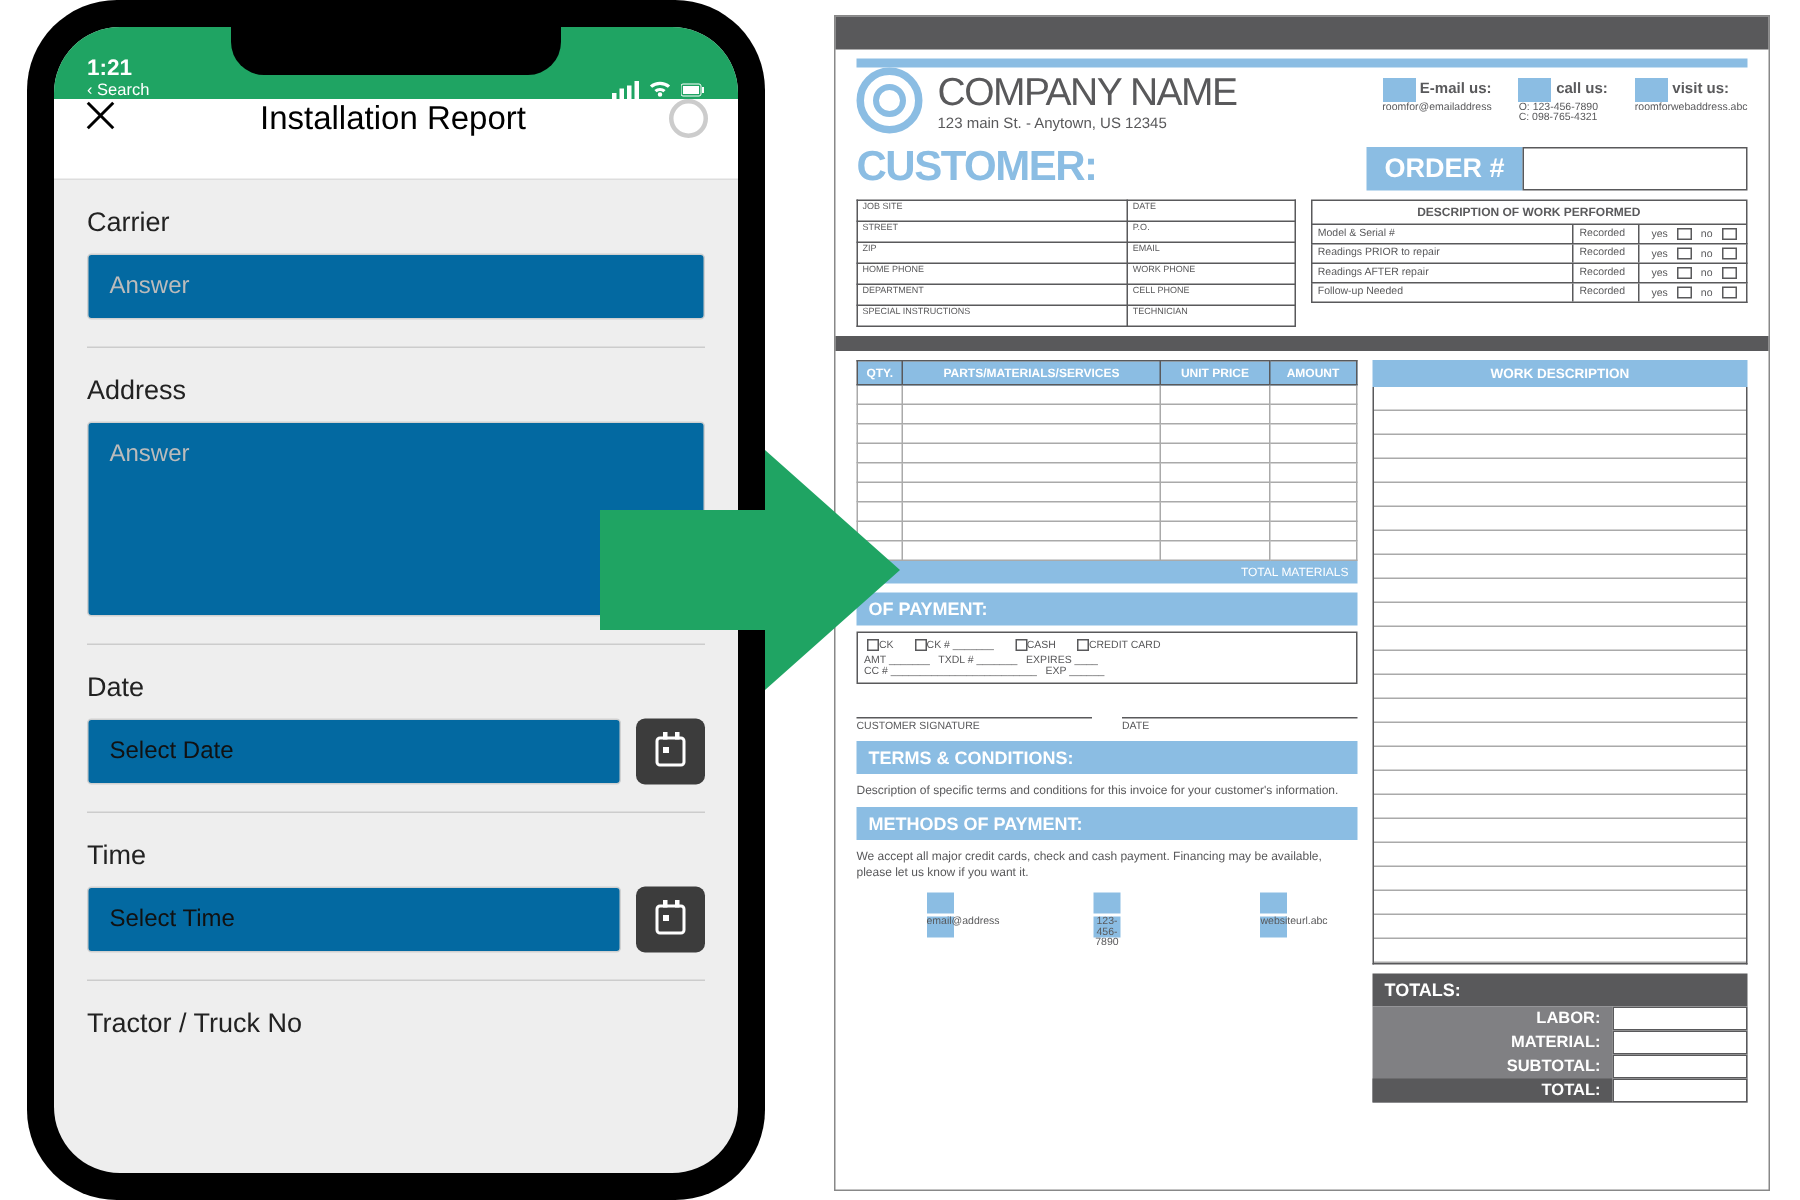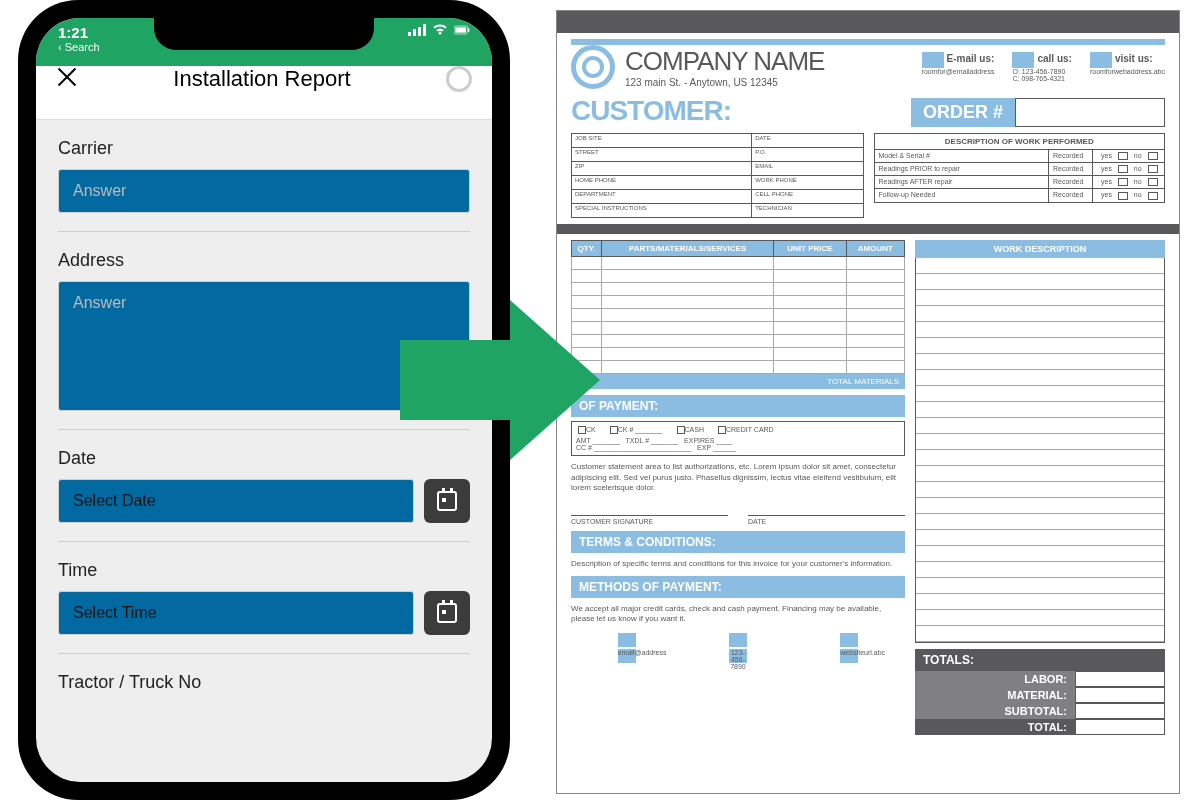--- a/index.html
+++ b/index.html
@@ -2,21 +2,21 @@
 <html><head>
 <meta charset="utf-8">
 <style>
 *{box-sizing:border-box;margin:0;padding:0;font-family:Arial,Helvetica,sans-serif}
 body{width:1200px;height:800px;background:#fff;position:relative;overflow:hidden}
 
 
 .phone{position:absolute;left:18px;top:0;width:492px;height:800px;background:#000;border-radius:60px;padding:18px}
 .screen{width:100%;height:100%;background:#eee;border-radius:44px;overflow:hidden;position:relative}
 .notch{position:absolute;top:0;left:50%;transform:translateX(-50%);width:220px;height:32px;background:#000;border-radius:0 0 22px 22px}
-.statusbar{height:48px;background:#1fa463;display:flex;align-items:flex-start;justify-content:space-between;color:#fff;font-size:15px;padding:6px 22px 0}
+.statusbar{height:48px;background:#1fa463;display:flex;align-items:flex-end;justify-content:space-between;color:#fff;font-size:15px;padding:6px 22px 0}
 .statusbar .left{display:flex;flex-direction:column;gap:0}
 .statusbar .time{font-weight:600}
 .statusbar .back{font-size:11px}
 .statusbar .right{display:flex;gap:6px;align-items:center}
 .signal{width:18px;height:12px;display:flex;align-items:flex-end;gap:2px}
 .signal span{flex:1;background:#fff}
 .signal span:nth-child(1){height:30%}.signal span:nth-child(2){height:55%}.signal span:nth-child(3){height:75%}.signal span:nth-child(4){height:100%}
 .wifi,.batt{width:16px;height:12px}
 .header{height:54px;background:#fff;display:flex;justify-content:space-between;padding:0 20px;border-bottom:1px solid #ddd}
 .close-x{width:22px;height:22px;position:relative}
@@ -322,21 +322,20 @@
       <div class="pay-box">
         <div class="pay-opt">
             <span><span class="chk"></span><span>CK</span></span>
             <span><span class="chk"></span><span>CK #</span> _______</span>
             <span><span class="chk"></span><span>CASH</span></span>
             <span><span class="chk"></span><span>CREDIT CARD</span></span>
           </div>
         <div><span>AMT</span> _______ &nbsp; <span>TXDL #</span> _______ &nbsp; <span>EXPIRES</span> ____</div>
         <div><span>CC #</span> _________________________ &nbsp; <span>EXP</span> ______</div>
       </div>
-      <div class="blurb">Customer statement area to list authorizations, etc.  Lorem ipsum dolor sit amet, consectetur adipiscing elit. Sed vel purus justo. Phasellus dignissim, lectus vitae eleifend vestibulum, elit lorem scelerisque dolor.</div>
       <div class="sig-row">
           <span>CUSTOMER SIGNATURE</span>
           <span>DATE</span>
         </div>
       <div class="band">TERMS &amp; CONDITIONS:</div>
       <div class="blurb">Description of specific terms and conditions for this invoice for your customer's information.</div>
       <div class="band">METHODS OF PAYMENT:</div>
       <div class="blurb">We accept all major credit cards, check and cash payment. Financing may be available, please let us know if you want it.</div>
       <div class="foot-contacts">
         <div>

